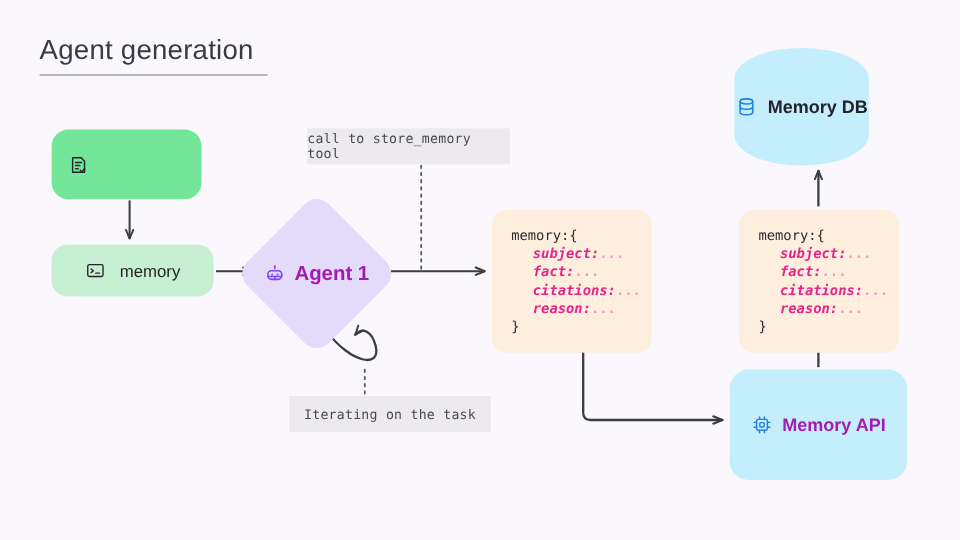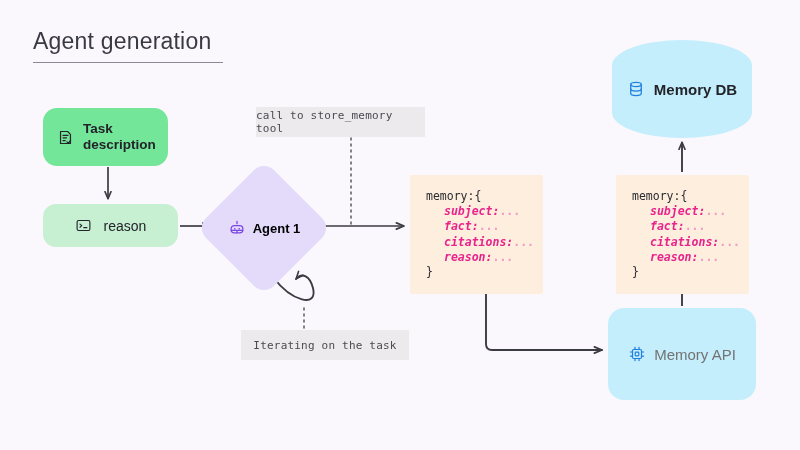--- a/index.html
+++ b/index.html
@@ -70,62 +70,62 @@
     position: absolute; left: 0; top: 0; width: 96px; height: 96px;
     background: #e4dbfb; border-radius: 14px;
     transform: rotate(45deg);
   }
   #agent-node .inner {
     position: relative; z-index: 2;
     display: flex; align-items: center; gap: 7px;
     width: 100%; height: 100%;
     justify-content: center;
   }
-  #agent-node .label { font-size: 13px; font-weight: bold; color: #000000; white-space: nowrap; text-align: right; }
+  #agent-node .label { font-size: 17px; font-weight: bold; color: #a21caf; white-space: nowrap; text-align: right; }
 
   
   .code-node {
     position: absolute;
     background: #fdeede;
-    border-radius: 2px;
+    border-radius: 12px;
     font-family: "DejaVu Sans Mono", "Liberation Mono", monospace;
     font-size: 11.5px;
     line-height: 1.32;
     padding: 14px 16px;
     color: #2b2b31;
   }
   .code-node .k { color: #e8238c; font-weight: bold; font-style: italic; }
   .code-node .e { color: #f29ac7; font-weight: bold; }
   .code-node .brace { color: #2b2b31; }
   .code-node .ind { padding-left: 18px; display: block; }
   #memory-1 { left: 410px; top: 175px; width: 133px; }
   #memory-2 { left: 616px; top: 175px; width: 133px; }
 
   
   #db-node {
-    left: 612px; top: 40px; width: 140px; height: 98px;
+    left: 612px; top: 40px; width: 112px; height: 98px;
   }
   #db-node .cyl {
     position: absolute; inset: 0;
     background: #c4eefc;
     border-radius: 50% / 26%;
   }
   #db-node .inner {
     position: relative; z-index: 2; display: flex;
     align-items: center; justify-content: center; gap: 9px;
     width: 100%; height: 100%;
   }
   #db-node .label { font-size: 15px; font-weight: bold; color: #23232a; }
 
   
   #api-node {
     left: 608px; top: 308px; width: 148px; height: 92px;
     background: #c4eefc; border-radius: 16px; gap: 8px;
   }
-  #api-node .label { font-size: 15px; font-weight: normal; color: #737373; }
+  #api-node .label { font-size: 15px; font-weight: bold; color: #a21caf; }
 
   
   .chip {
     position: absolute;
     background: #eceaed;
     font-family: "DejaVu Sans Mono", "Liberation Mono", monospace;
     font-size: 11px;
     color: #4a4a52;
     display: flex; align-items: center; justify-content: center;
     letter-spacing: .2px;
@@ -175,33 +175,31 @@
 <div class="node" id="task-node">
   <span>
     <svg class="icon" width="17" height="17" viewBox="0 0 24 24" fill="none" stroke="#23232a" stroke-width="1.7" stroke-linecap="round" stroke-linejoin="round">
       <path d="M5 3.5h10l4 4v13H5z"></path>
       <path d="M8.5 9h7"></path>
         <path d="M8.5 12.5h5"></path>
       <path d="M8.5 16.5h3"></path>
       <path d="M14 18.2l1.8 1.9 3.4-4"></path>
     </svg>
   </span>
-  <span class="label">Task
-description</span>
 </div>
 
 <div class="node" id="prompt-node">
   <span>
     <svg class="icon" width="17" height="17" viewBox="0 0 24 24" fill="none" stroke="#23232a" stroke-width="1.6" stroke-linecap="round" stroke-linejoin="round">
       <rect x="3" y="5" width="18" height="14" rx="2"></rect>
       <path d="M7 10l2.6 2.2L7 14.4"></path>
       <path d="M12.4 15h4.4"></path>
     </svg>
   </span>
-  <span class="label">reason</span>
+  <span class="label">memory</span>
 </div>
 
 <div class="node" id="agent-node">
   <div class="diamond"></div>
   <div class="inner">
     <span>
       <svg class="icon" width="18" height="18" viewBox="0 0 24 24" fill="none" stroke="#7b46e3" stroke-width="1.7" stroke-linecap="round" stroke-linejoin="round">
         <path d="M12 3.2v3"></path>
         <rect x="4.2" y="8.8" width="15.6" height="9.6" rx="4.2"></rect>
         <circle cx="9" cy="13" r="1.15" fill="#7b46e3" stroke="none"></circle>

